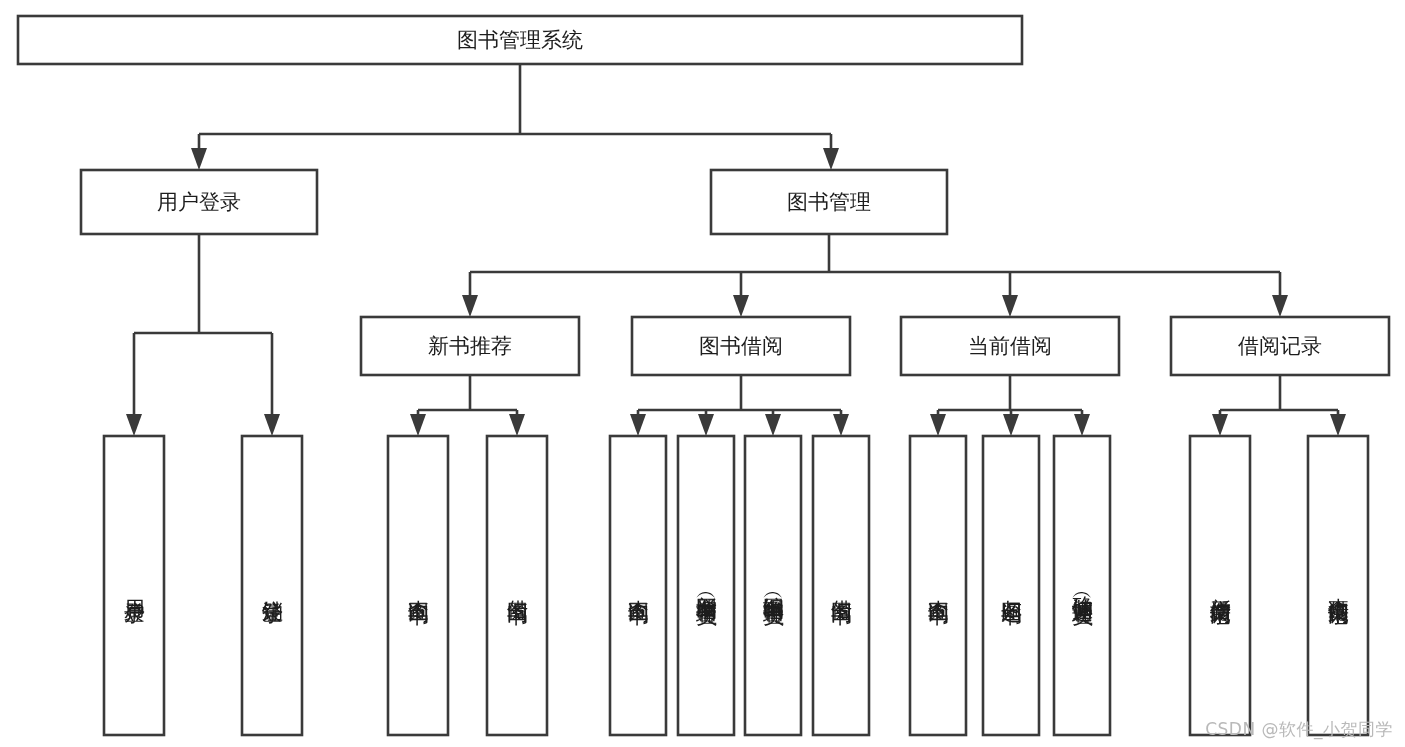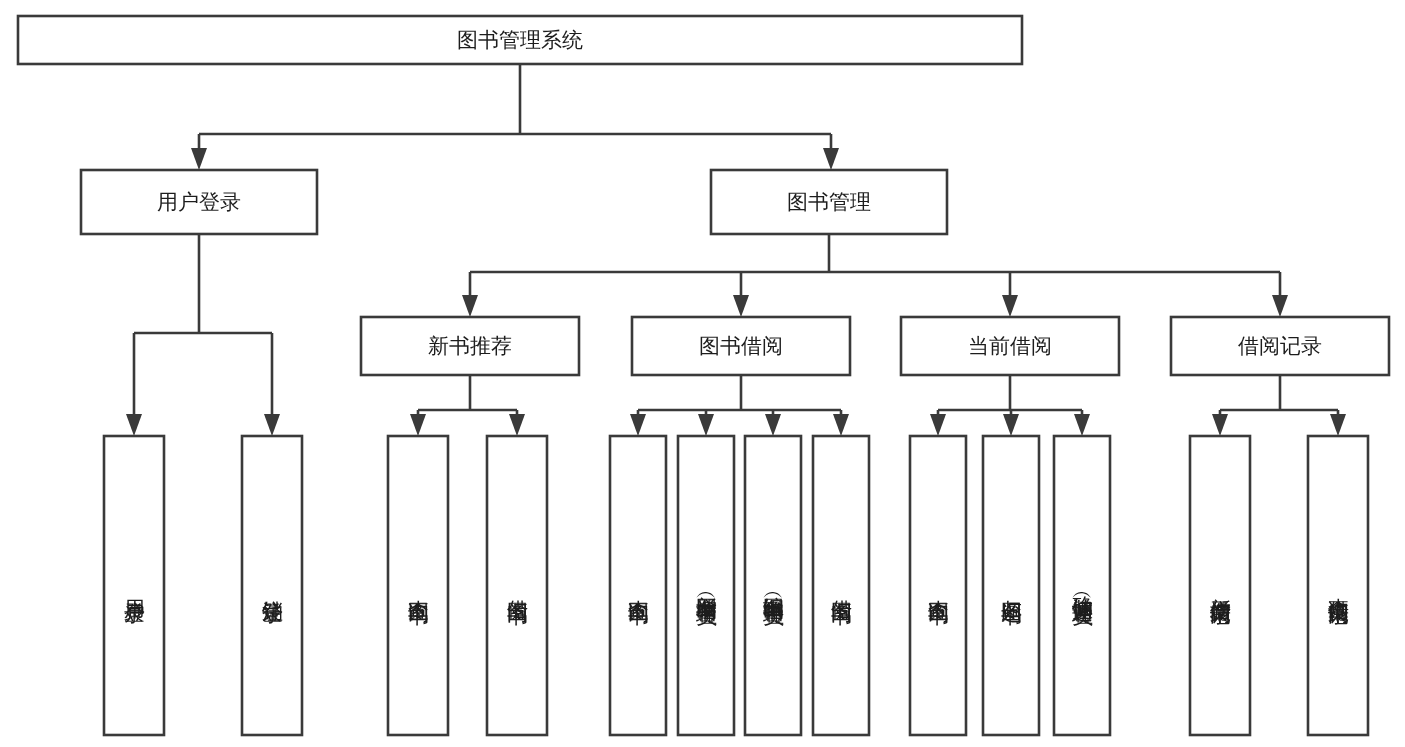--- a/index.html
+++ b/index.html
@@ -221,14 +221,15 @@
         <div class="leaf-label">确认归还（管理员）</div>
       </div>
       <div class="leaf-label-wrap" style="left: 1190px; top: 436px; width: 60px; height: 299px;">
         <div class="leaf-label">新增借阅记录</div>
       </div>
       <div class="leaf-label-wrap" style="left: 1308px; top: 436px; width: 60px; height: 299px;">
         <div class="leaf-label">查询借阅记录</div>
       </div>
     </div>
 
+  <div class="watermark">CSDN @软件_小贺同学</div>
 
 </div>
 
 </body></html>

